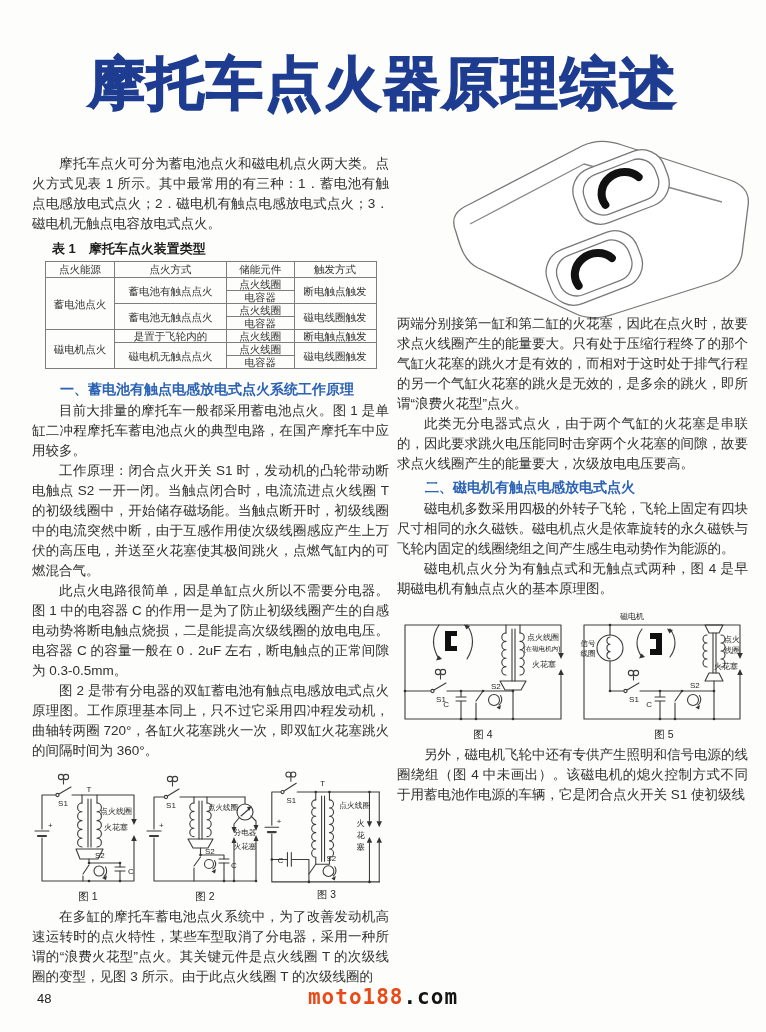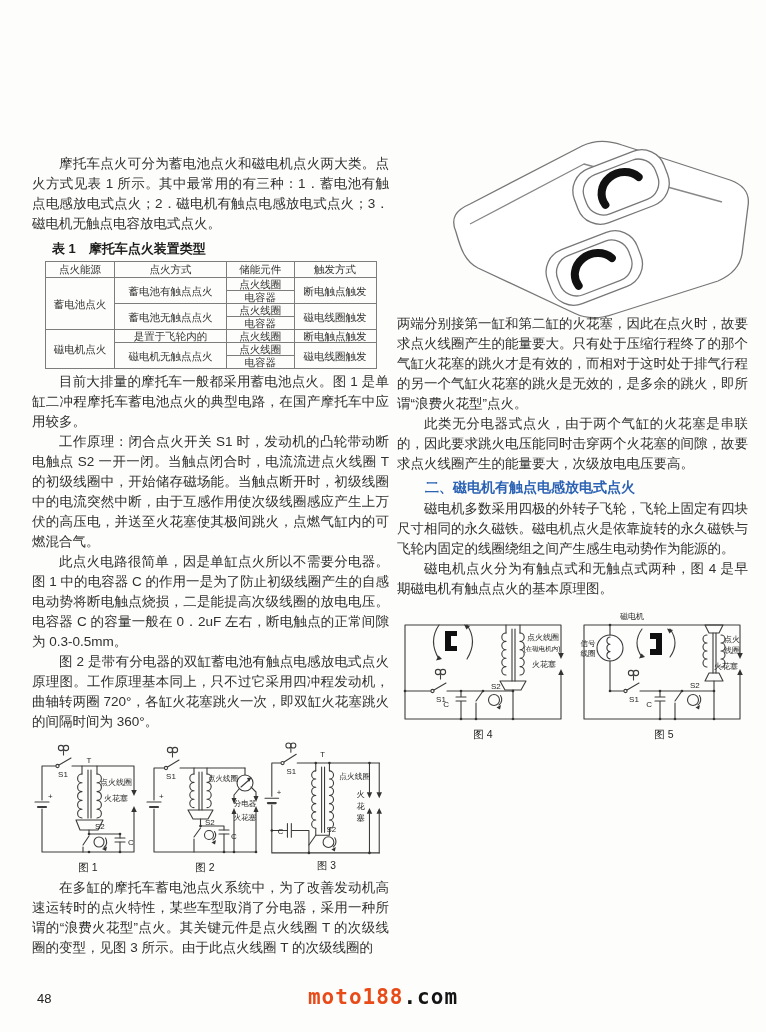--- a/index.html
+++ b/index.html
@@ -9,41 +9,42 @@
          font-size:57px;font-weight:900;color:#1e3c90;letter-spacing:2px;white-space:nowrap;
          -webkit-text-stroke:1.5px #1e3c90}
   .hero{position:absolute;left:426px;top:118px;width:336px;height:202px}
   .col{position:absolute;font-size:13.5px;line-height:20px;text-align:justify}
   .col-left{left:32px;top:154px;width:357px}
   .col-right{left:397px;top:314px;width:351px}
   .col p{margin:0;text-indent:2em}
   .col p.noindent{text-indent:0}
   .sec-h{margin:3px 0 2px;padding-left:2em;font-weight:bold;font-size:14px;color:#2b62b4}
   .tcaption{margin:5px 0 2px;padding-left:20px;font-weight:bold;font-size:13px;color:#1d1d1d}
-  table.t1{border-collapse:collapse;margin:0 auto 3px;font-size:10.5px;color:#333;text-align:center;width:332px}
+  table.t1{border-collapse:collapse;margin:0 auto 10px;font-size:10.5px;color:#333;text-align:center;width:332px}
   .t1 th,.t1 td{border:1px solid #7d7d7d;padding:0 2px;height:12px;font-weight:normal;line-height:1.15}
   .t1 th{height:15px}
   .figrow{display:flex;justify-content:space-between;align-items:flex-end;margin:4px 0 2px}
   svg text{fill:#1f1f1f}
   .cw{stroke:#3c3c3c;stroke-width:1.1;fill:none;stroke-linecap:round;stroke-linejoin:round}
   .cf{fill:#333;stroke:none}
   .mag{fill:#101010;stroke:none}
   .hero-line{stroke:#777;stroke-width:1.3;fill:#fff;stroke-linejoin:round}
   .hero-cable{stroke:#111;stroke-width:8;fill:none;stroke-linecap:round}
   .flabel{font-size:10.5px}
   .footer-num{position:absolute;left:37px;top:991px;font-size:13px;color:#222}
   .brand{position:absolute;left:50%;top:985px;transform:translateX(-50%);
          font-family:"DejaVu Sans Mono",monospace;font-weight:bold;font-size:21px;letter-spacing:1px}
   .brand .b1{color:#e84a18}.brand .b2{color:#141414}
 </style>
 </head>
 <body>
 
 <div class="page">
 
+  <div class="title">摩托车点火器原理综述</div>
 
   <svg class="hero" viewBox="0 0 336 202">
     <g>
       <path class="hero-line" d="M30,114 C24,100 30,92 44,86 L156,28 C168,22 182,22 196,27 L304,62 C318,67 324,76 322,88 L316,136 C314,148 306,157 292,163 L188,196 C174,201 160,201 148,195 L52,150 C38,143 34,128 30,114 Z"></path>
       <path class="hero-line" style="fill:none;stroke:#888" d="M44,106 L158,46 L296,84"></path>
     </g>
     <g transform="rotate(-21 180 108)">
       <rect class="hero-line" x="160" y="48" width="96" height="58" rx="24"></rect>
       <rect class="hero-line" x="170" y="56" width="76" height="42" rx="18"></rect>
       <path class="hero-cable" d="M187,88 A22,20 0 0 1 228,74"></path>
@@ -100,20 +101,21 @@
           <td rowspan="2">磁电机无触点点火</td>
           <td>点火线圈</td>
           <td rowspan="2">磁电线圈触发</td>
         </tr>
         <tr>
             <td>电容器</td>
           </tr>
       </tbody>
     </table>
 
+    <div class="sec-h">一、蓄电池有触点电感放电式点火系统工作原理</div>
     <p>目前大排量的摩托车一般都采用蓄电池点火。图 1 是单缸二冲程摩托车蓄电池点火的典型电路，在国产摩托车中应用较多。</p>
     <p>工作原理：闭合点火开关 S1 时，发动机的凸轮带动断电触点 S2 一开一闭。当触点闭合时，电流流进点火线圈 T 的初级线圈中，开始储存磁场能。当触点断开时，初级线圈中的电流突然中断，由于互感作用使次级线圈感应产生上万伏的高压电，并送至火花塞使其极间跳火，点燃气缸内的可燃混合气。</p>
     <p>此点火电路很简单，因是单缸点火所以不需要分电器。图 1 中的电容器 C 的作用一是为了防止初级线圈产生的自感电动势将断电触点烧损，二是能提高次级线圈的放电电压。电容器 C 的容量一般在 0．2uF 左右，断电触点的正常间隙为 0.3-0.5mm。</p>
     <p>图 2 是带有分电器的双缸蓄电池有触点电感放电式点火原理图。工作原理基本同上，只不过它采用四冲程发动机，曲轴转两圈 720°，各缸火花塞跳火一次，即双缸火花塞跳火的间隔时间为 360°。</p>
 
     <div class="figrow">
 
       <svg width="114" height="138" viewBox="0 0 114 138">
         <g class="cw">
           <path d="M10,28 H24 M40,28 H102 M102,28 V52 M102,74 V114 M10,114 H102 M10,28 V62 M10,71 V114"></path>
@@ -355,20 +357,21 @@
         <text x="58" y="99" font-size="8" text-anchor="middle">S1</text>
         <text x="76" y="104" font-size="8" text-anchor="end">C</text>
         <text x="114" y="85" font-size="8">S2</text>
         <text x="156" y="39" font-size="8" text-anchor="middle">点火</text>
         <text x="156" y="50" font-size="8" text-anchor="middle">线圈</text>
         <text x="150" y="66" font-size="8" text-anchor="middle">火花塞</text>
         <text x="88" y="135" class="flabel" text-anchor="middle">图 5</text>
       </svg>
     </div>
 
+    <p>另外，磁电机飞轮中还有专供产生照明和信号电源的线圈绕组（图 4 中未画出）。该磁电机的熄火控制方式不同于用蓄电池作电源的车辆，它是闭合点火开关 S1 使初级线</p>
   </div>
 
   <div class="footer-num">48</div>
   <div class="brand">
     <span class="b1">moto188</span><span class="b2">.com</span>
   </div>
 
 </div>
 
 </body></html>

